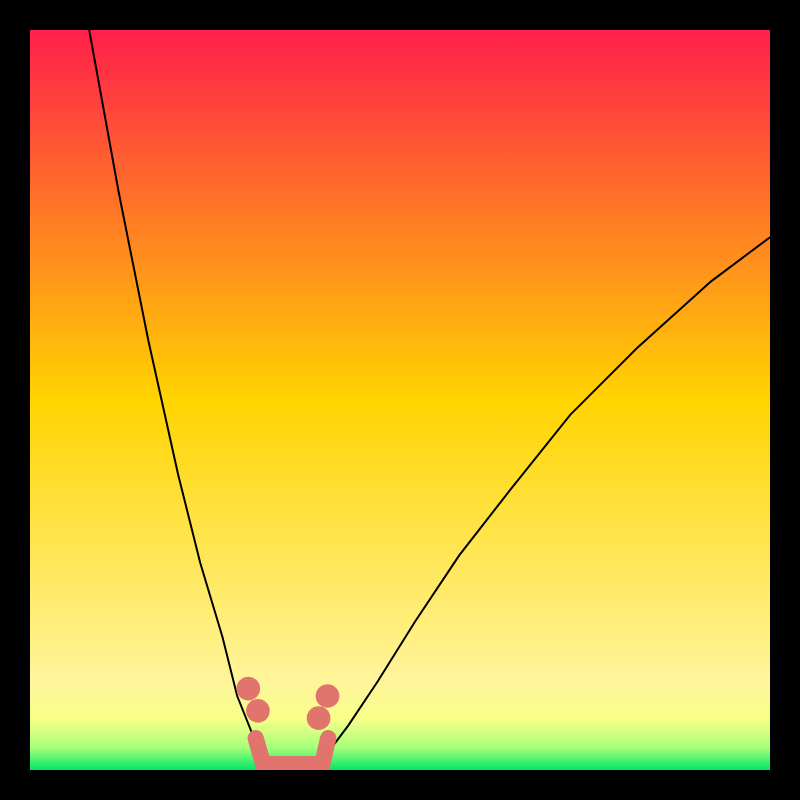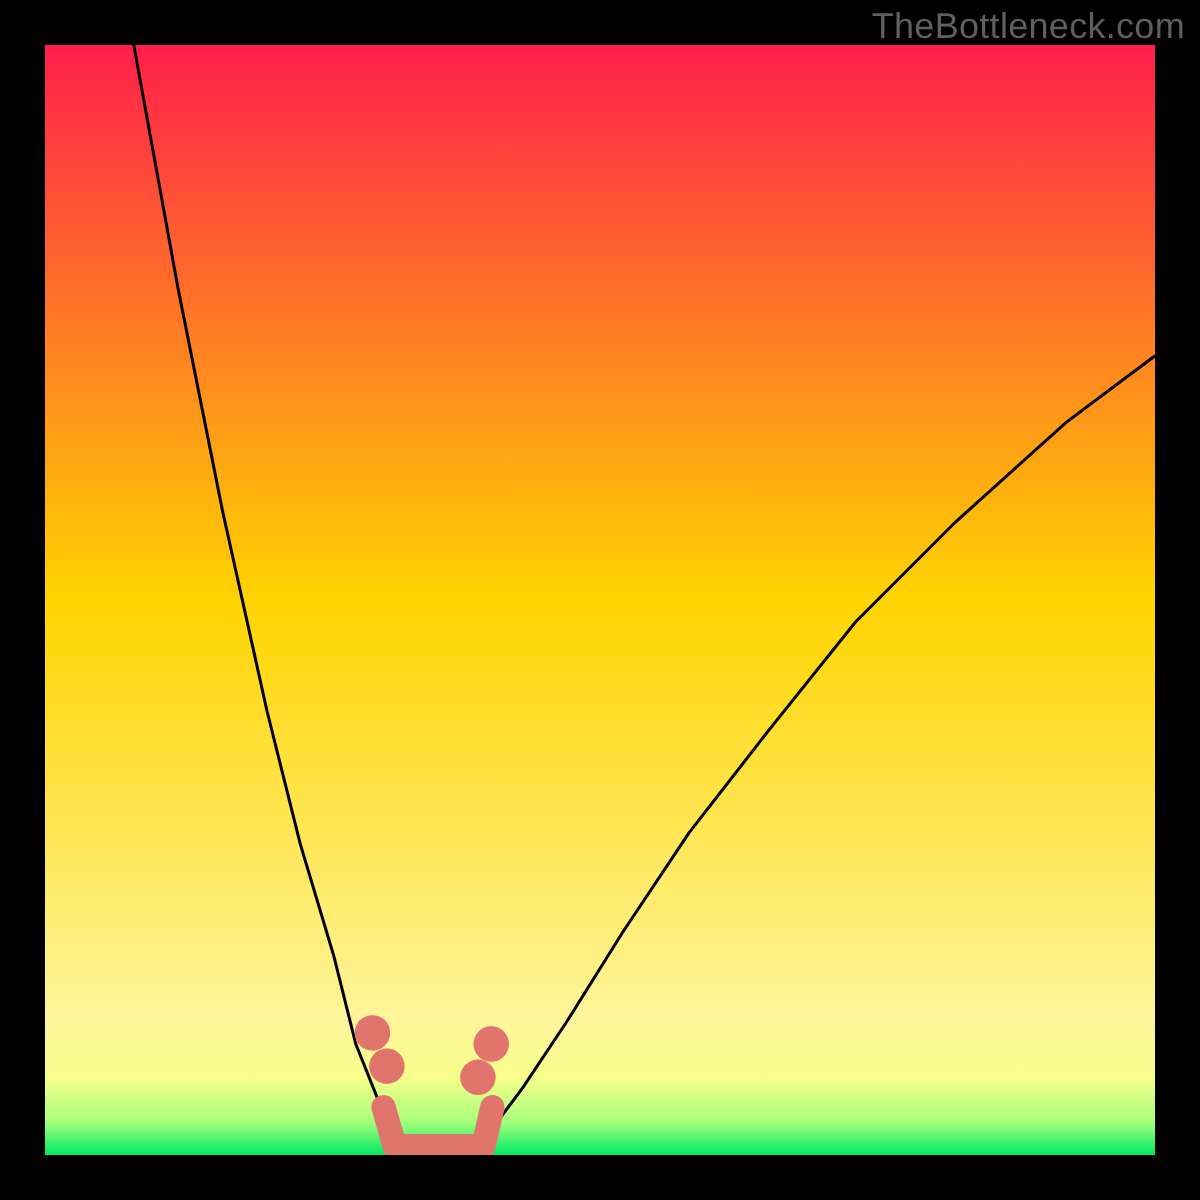--- a/index.html
+++ b/index.html
@@ -41,21 +41,20 @@
     font-size: 24px;
     color: #5f5f5f;
     font-weight: 500;
     letter-spacing: 0.2px;
   }
 </style>
 </head>
 <body>
 
 <div class="frame">
-  <div class="watermark">TheBottleneck.com</div>
   <div class="plot">
     <svg class="gradient" viewBox="0 0 100 100" preserveAspectRatio="none">
       <defs>
         <linearGradient id="bg" x1="0" y1="0" x2="0" y2="1">
             <stop offset="0%" stop-color="#ff1f4b"></stop>
             <stop offset="50%" stop-color="#ffd400"></stop>
             <stop offset="88%" stop-color="#fff59b"></stop>
             <stop offset="93%" stop-color="#f8ff8a"></stop>
             <stop offset="97%" stop-color="#a6ff7a"></stop>
             <stop offset="100%" stop-color="#00e865"></stop>

